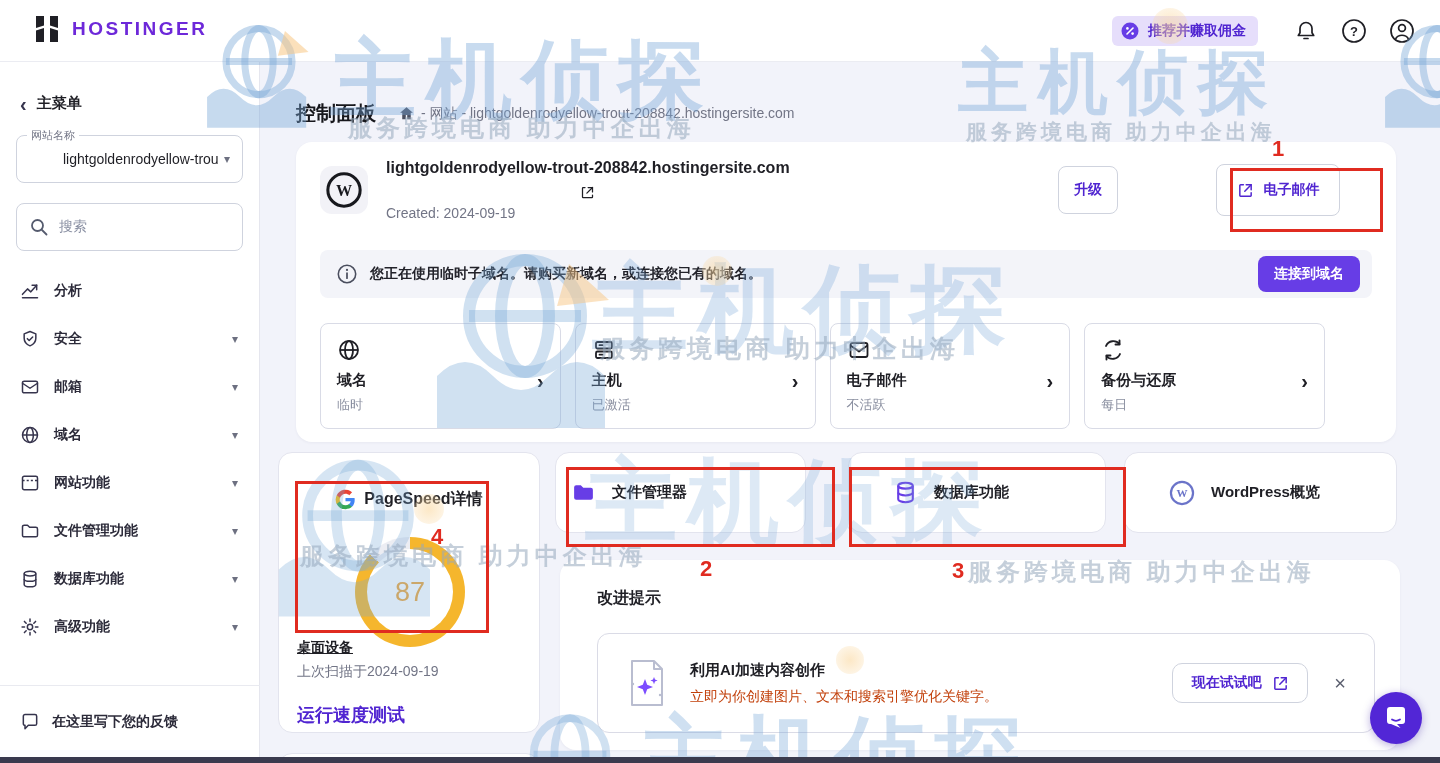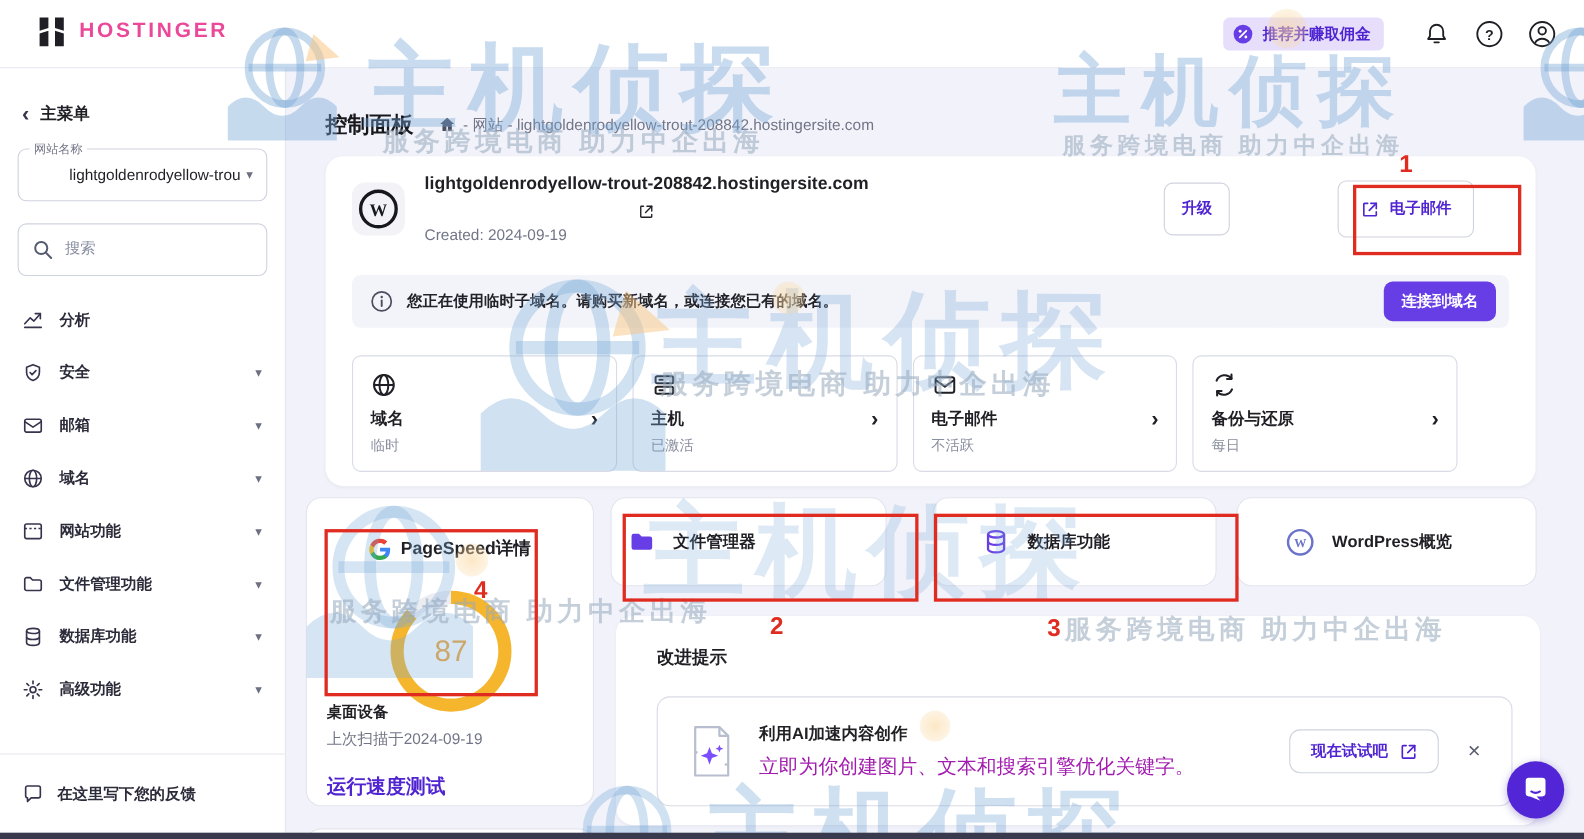--- a/index.html
+++ b/index.html
@@ -1,21 +1,21 @@
 <!DOCTYPE html>
 <html><head>
 <meta charset="utf-8">
 <style>
   * { margin:0; padding:0; box-sizing:border-box; }
   html,body { width:1440px; height:763px; overflow:hidden; font-family:"Liberation Sans","DejaVu Sans",sans-serif; background:#f2f3fa; color:#1f1f25; }
 
   
   #header { position:absolute; left:0; top:0; width:1440px; height:62px; background:#ffffff; border-bottom:1px solid #ebecf2; z-index:10; }
   .brand { position:absolute; left:32px; top:14px; display:flex; align-items:center; gap:10px; }
-  .brand-text { font-size:19px; font-weight:800; letter-spacing:2.5px; color:#ec4899; }
+  .brand-text { font-size:19px; font-weight:800; letter-spacing:2.5px; color:#6d28d9; }
   .ref-pill { position:absolute; right:182px; top:16px; height:30px; padding:0 12px 0 8px; display:flex; align-items:center; gap:8px; background:#e6defb; border-radius:6px; color:#5025d1; font-size:14px; font-weight:700; cursor:pointer; }
   .hicon { position:absolute; top:17px; width:28px; height:28px; display:flex; align-items:center; justify-content:center; cursor:pointer; }
 
   
   #sidebar { position:absolute; left:0; top:62px; width:260px; height:695px; background:#ffffff; border-right:1px solid #e5e6ee; z-index:5; }
   .back-row { position:absolute; left:20px; top:32px; display:flex; align-items:center; gap:10px; font-size:15px; font-weight:700; cursor:pointer; }
   .back-glyph { font-size:20px; font-weight:700; color:#36344d; line-height:14px; }
   .site-select { position:absolute; left:16px; top:73px; width:227px; height:48px; border:1px solid #cfd3de; border-radius:8px; background:#fff; cursor:pointer; }
   .site-select .flabel { position:absolute; left:10px; top:-8px; background:#fff; padding:0 4px; font-size:11px; color:#727586; }
   .site-select .val { position:absolute; left:14px; top:15px; width:180px; font-size:14px; color:#1f1f25; white-space:nowrap; overflow:hidden;margin-left:32px; }
@@ -54,35 +54,35 @@
   .qcard .ttl { font-size:15px; font-weight:700; }
   .qcard .chev { font-size:20px; font-weight:700; color:#1f1f25; line-height:12px; }
   .qcard .status { font-size:13px; color:#8a8fa0; margin-top:6px; }
 
   .card { background:#fff; border-radius:14px; border:1px solid #e3e4ee; }
   .ps-card { position:absolute; left:18px; top:390px; width:262px; height:281px; }
   .ps-title { position:absolute; left:0; top:36px; width:100%; display:flex; justify-content:center; align-items:center; gap:8px; font-size:16px; font-weight:700; }
   .gauge { position:absolute; left:76px; top:84px; width:110px; height:110px; border-radius:50%; background:conic-gradient(#f5b62d 0 var(--deg,313deg), #ecedf3 var(--deg,313deg) 360deg); }
   .gauge::after { content:""; position:absolute; inset:12px; background:#fff; border-radius:50%; }
   .gauge .score { position:absolute; inset:0; display:flex; align-items:center; justify-content:center; font-size:27px; color:#f0a73c; z-index:1; }
-  .ps-device { position:absolute; left:18px; top:186px; font-size:14px; font-weight:700; }
+  .ps-device { position:absolute; left:18px; top:186px; font-size:14px; font-weight:700;text-decoration:underline; }
   .ps-scan { position:absolute; left:18px; top:210px; font-size:14px; color:#727586; }
   .ps-link { position:absolute; left:18px; top:250px; font-size:18px; font-weight:700; color:#5025d1; cursor:pointer; }
 
   .shortcut { position:absolute; top:390px; height:81px; display:flex; align-items:center; padding-left:44px; gap:16px; font-size:15px; font-weight:700; cursor:pointer; }
   .sc-file { left:295px; width:251px;padding-left:15px; }
   .sc-db { left:588px; width:258px; }
   .sc-wp { left:864px; width:273px; }
 
   .tips-panel { position:absolute; left:300px; top:498px; width:840px; height:190px; background:#fff; border-radius:16px; box-shadow:0 1px 3px rgba(40,40,80,0.05); }
   .tips-heading { position:absolute; left:37px; top:28px; font-size:16px; font-weight:700; }
   .tips-card { position:absolute; left:37px; top:73px; width:778px; height:100px; border:1px solid #dadbe6; border-radius:12px; display:flex; align-items:center; padding:0 22px 0 26px; gap:20px; }
   .tips-texts { flex:1; }
   .tips-title { font-size:15px; font-weight:700; }
-  .tips-sub { font-size:18px; color:#a21caf; margin-top:8px; }
+  .tips-sub { font-size:14px; color:#c2410c; margin-top:8px; }
   .try-btn { width:136px; height:40px; border-radius:10px; }
   .close-x { font-size:20px; color:#5a5e6e; cursor:pointer; padding:4px 6px; }
 
   .peek-card { position:absolute; left:18px; top:691px; width:262px; height:40px; background:#fff; border-radius:14px 14px 0 0; border:1px solid #e3e4ee; }
 
   .chat-fab { position:absolute; left:1370px; top:692px; width:52px; height:52px; border-radius:50%; background:#5226d6; z-index:70; display:flex; align-items:center; justify-content:center; cursor:pointer; box-shadow:0 2px 8px rgba(60,30,160,0.35); }
 
   #bottombar { position:absolute; left:0; top:757px; width:1440px; height:6px; background:#3a3a4e; z-index:80; }
 
   

